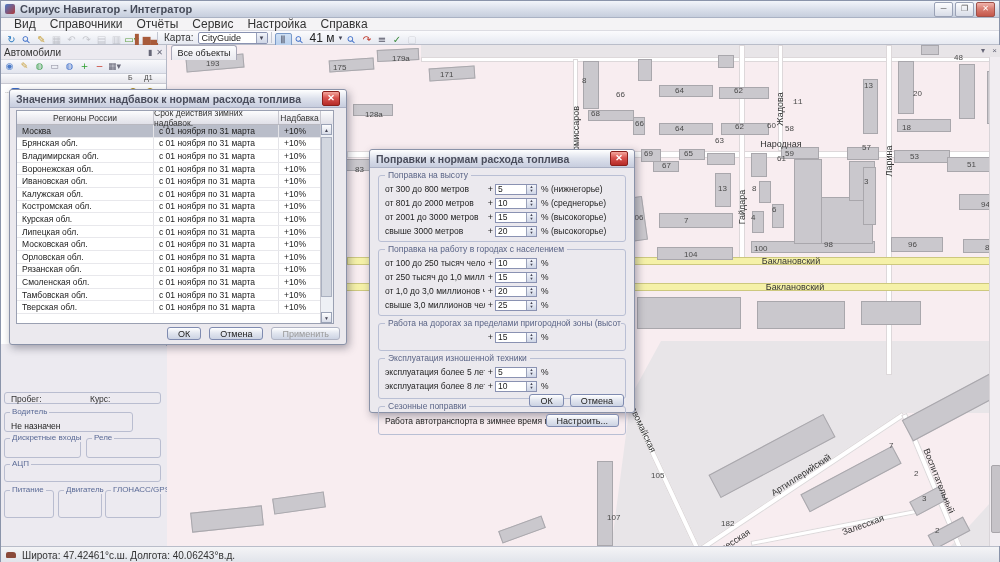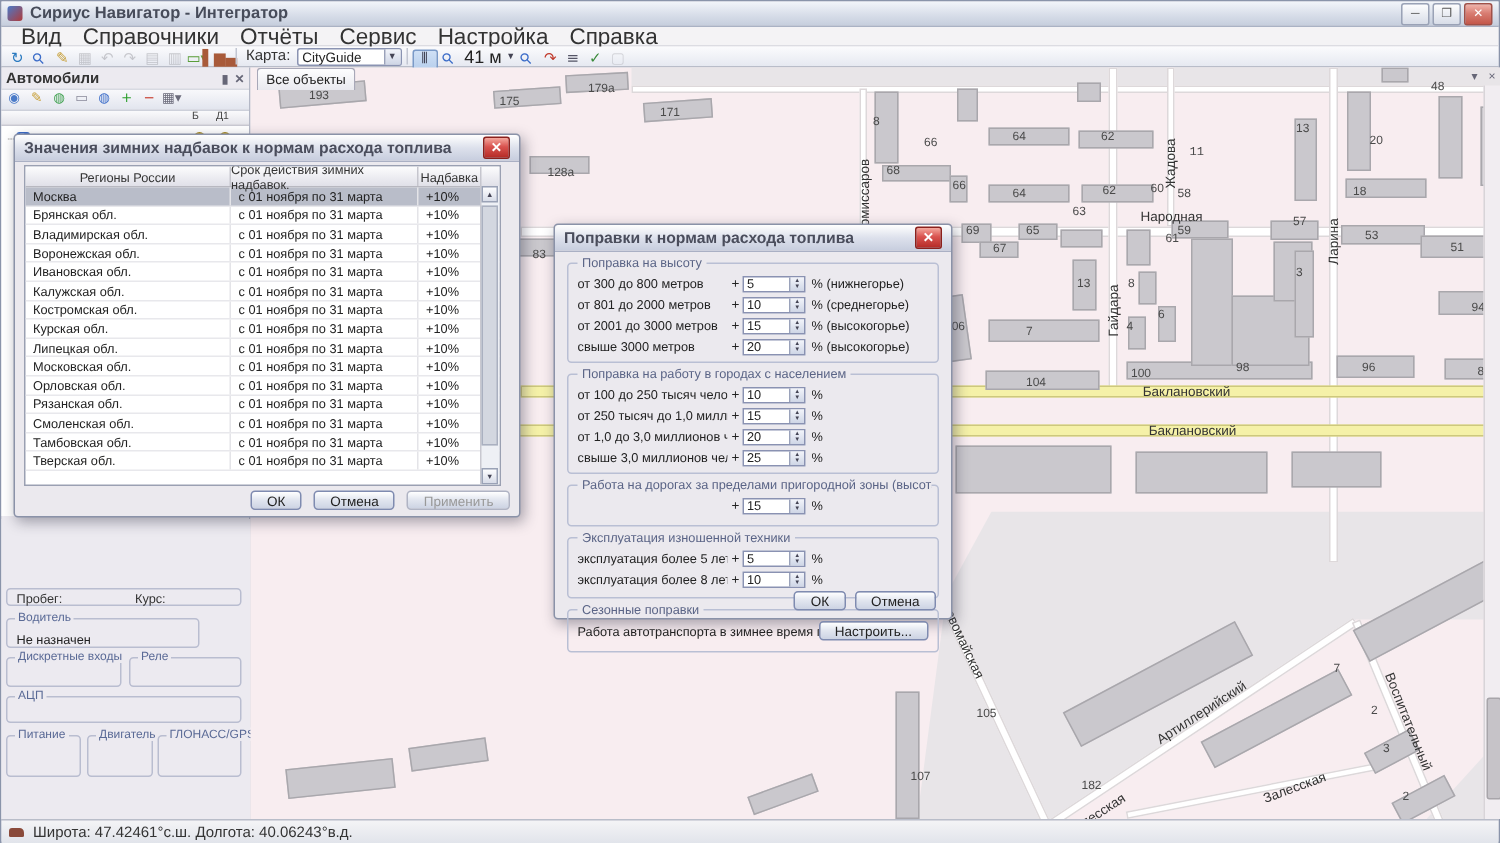--- a/index.html
+++ b/index.html
@@ -17,42 +17,42 @@
     border-radius:2px;margin-right:5px;}
   .titletext{font-size:11px;font-weight:bold;color:#474c5a;}
   .wbtns{margin-left:auto;display:flex;gap:2px;}
   .wbtn{width:17px;height:13px;border:1px solid #9aa2b6;border-radius:2px;
     background:linear-gradient(#fdfdfe,#d8dde8);font-size:8px;line-height:11px;
     text-align:center;color:#555;}
   .wbtn.close{background:linear-gradient(#f0b4ac,#d87d72 45%,#c4574a);color:#fff;border-color:#a05048;}
 
   .menubar{position:absolute;left:0;top:17px;width:100%;height:13px;background:#f4f3f5;
     border-bottom:1px solid #dcdce2;display:flex;align-items:center;padding-left:6px;box-sizing:border-box;}
-  .menubar span{font-size:15px;color:#333;padding:0 7px;}
+  .menubar span{font-size:12px;color:#333;padding:0 7px;}
 
   .toolbar{position:absolute;left:0;top:30px;width:100%;height:14px;
     background:linear-gradient(#fbfbfd,#e6e9f1);border-bottom:1px solid #b9bdc9;
     display:flex;align-items:center;padding:0 3px;box-sizing:border-box;gap:1px;}
   .tbi{width:15px;height:12px;display:inline-flex;align-items:center;justify-content:center;
     font-size:10px;font-family:"DejaVu Sans","Liberation Sans",sans-serif;line-height:1;}
   .tbi.dis{opacity:.35;filter:grayscale(60%);}
   .tsep{width:1px;height:11px;background:#c2c6d2;margin:0 2px;}
   .tlabel{font-size:10px;color:#333;margin:0 3px;}
   .combo{width:70px;height:12px;background:#fff;border:1px solid #8a93b2;border-radius:2px;
     font-size:9px;color:#222;display:flex;align-items:center;padding-left:3px;box-sizing:border-box;}
   .combo .arr{margin-left:auto;width:10px;height:100%;background:linear-gradient(#f2f4fa,#cfd6e6);
     border-left:1px solid #9aa2ba;font-size:6px;color:#445;display:flex;align-items:center;justify-content:center;}
   .pressed{background:linear-gradient(#cfe0f5,#b8cfec);border:1px solid #7a9ac8;border-radius:2px;}
   .zoomval{font-size:12px;color:#222;margin:0 2px;}
   .mag{transform:rotate(-45deg);color:#3a6bc8;font-weight:bold;}
 
   
   .sidebar{position:absolute;left:0;top:44px;width:166px;height:501px;background:#eceaf0;
     border-right:1px solid #b4b8c6;box-sizing:border-box;}
-  .sb-header{height:12px;display:flex;align-items:center;padding:1px 3px;font-size:10px;color:#333;font-weight:bold;}
+  .sb-header{height:12px;display:flex;align-items:center;padding:1px 3px;font-size:10px;color:#333;}
   .sb-header .hicons{margin-left:auto;display:flex;gap:4px;color:#667;font-size:8px;}
   .sb-tools{height:13px;display:flex;align-items:center;gap:2px;padding:0 2px;
     background:linear-gradient(#f8f8fb,#e2e5ee);border-top:1px solid #d8dae2;border-bottom:1px solid #cdd0da;}
   .sbi{width:13px;height:11px;display:inline-flex;align-items:center;justify-content:center;
     font-size:9px;font-family:"DejaVu Sans","Liberation Sans",sans-serif;line-height:1;}
   .sb-colhead{height:9px;background:linear-gradient(#fafafc,#e4e4ea);border-bottom:1px solid #c9c9d2;
     position:relative;font-size:7px;color:#444;}
   .sb-colhead span{position:absolute;top:0;}
   .sb-list{height:260px;background:#fff;position:relative;}
   .treerow{position:absolute;left:0;top:2px;width:100%;height:13px;display:flex;align-items:center;font-size:9px;color:#222;}

